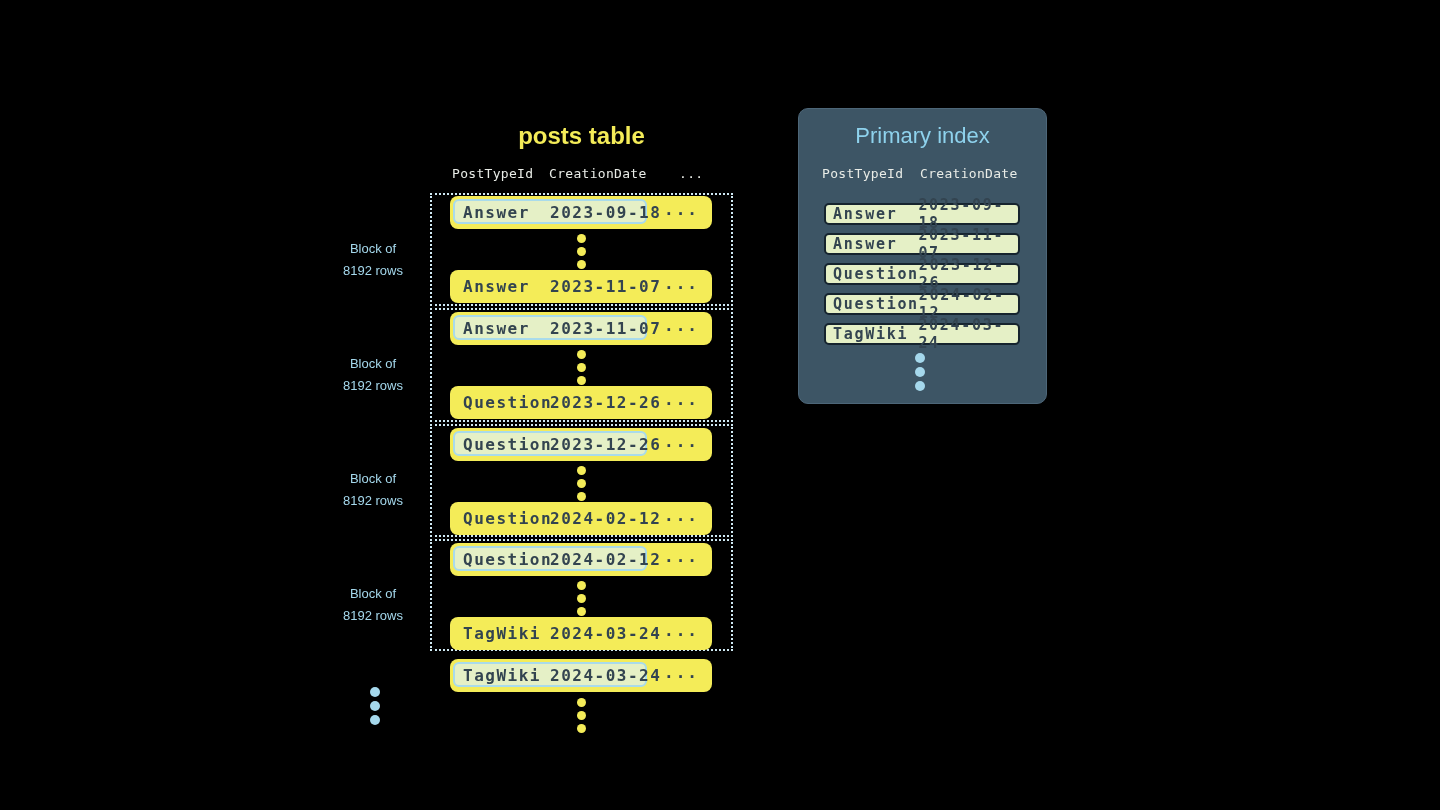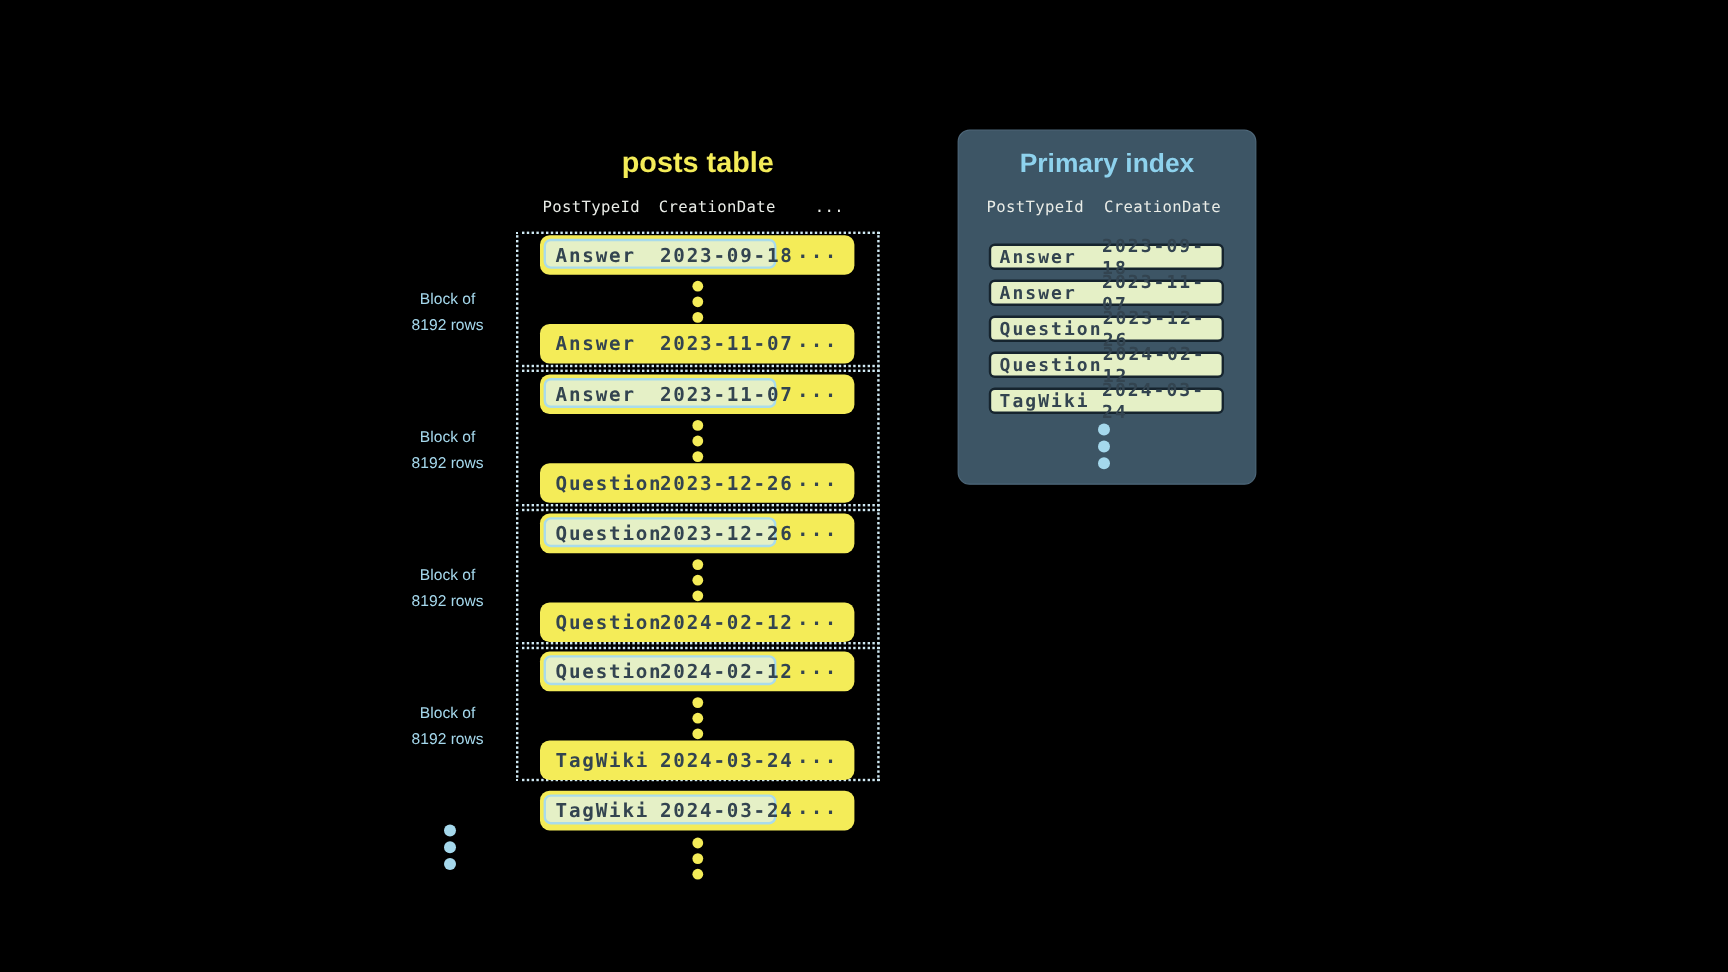--- a/index.html
+++ b/index.html
@@ -89,21 +89,21 @@
   .panel {
     left: 798px; top: 108px; width: 249px; height: 296px;
     background: var(--panel_bg);
     border: 1px solid var(--panel_border);
     border-radius: 10px;
   }
   .panel-title {
     left: 798px; top: 123px; width: 249px;
     text-align: center;
     color: var(--panel_title);
-    font-size: 22px; font-weight: 700;
+    font-size: 22px; font-weight: 400;
   }
   .irow {
     left: 824px; width: 196px; height: 22px;
     background: var(--highlight_bg);
     border: 2px solid var(--index_row_border);
     border-radius: 5px;
     display: flex; align-items: center;
     padding-left: 7px;
     color: var(--dark_text);
     font-family: "DejaVu Sans Mono", monospace;

